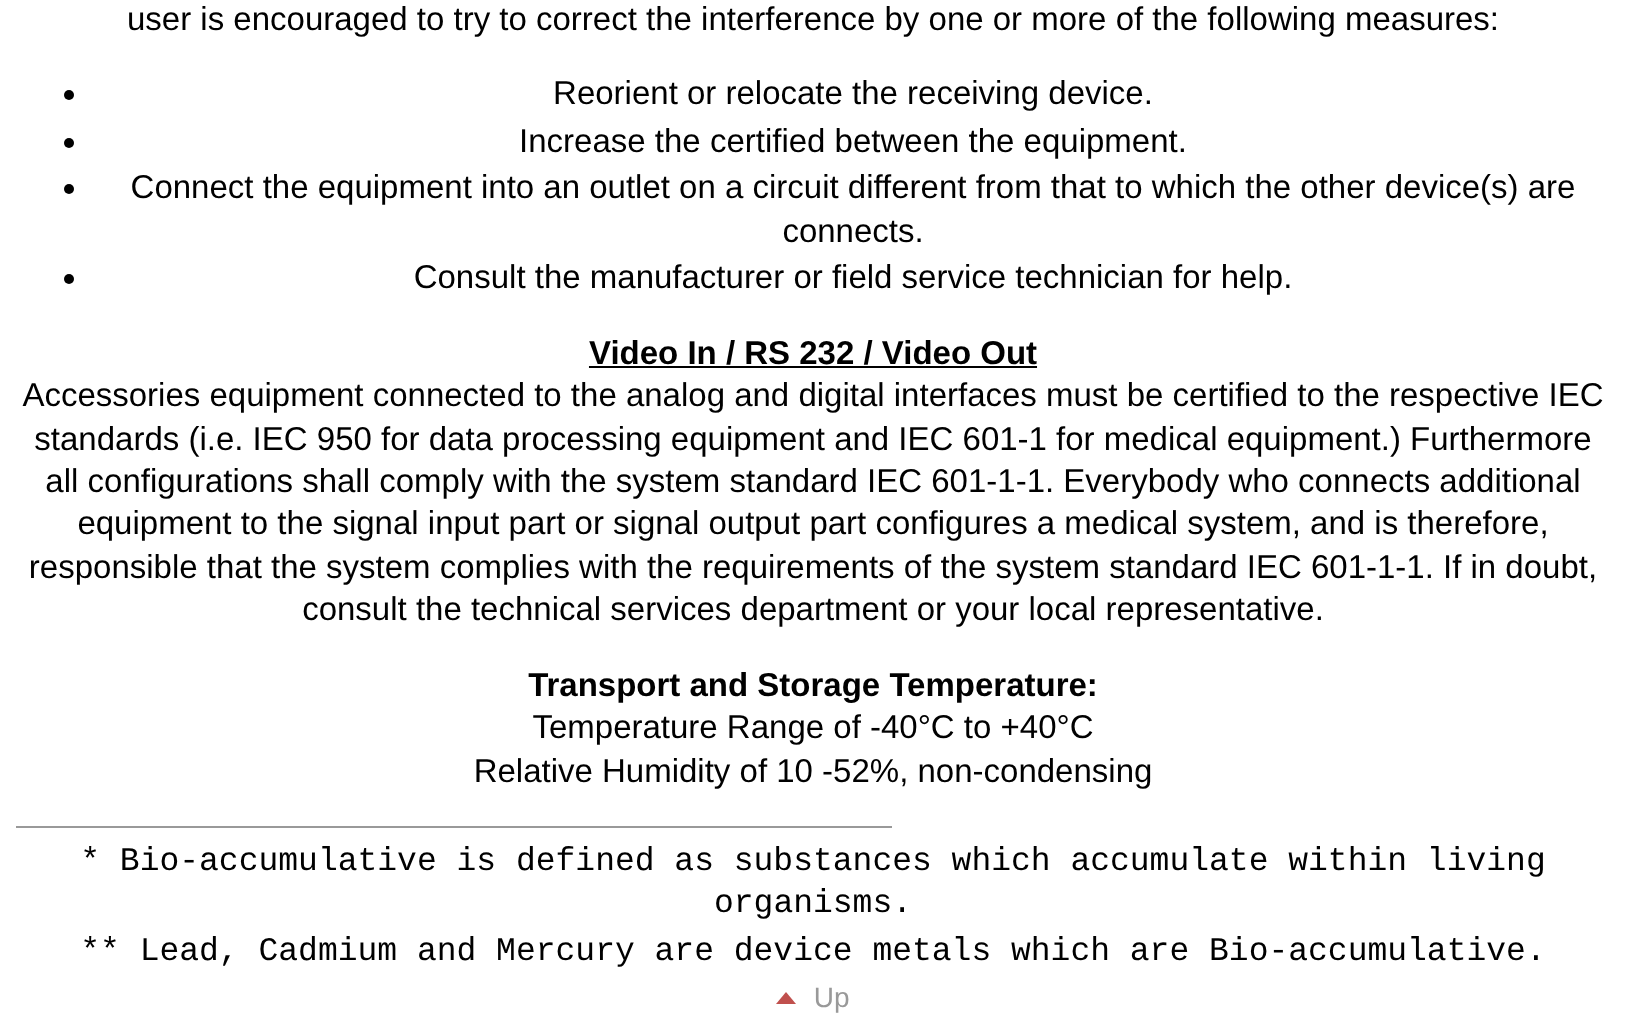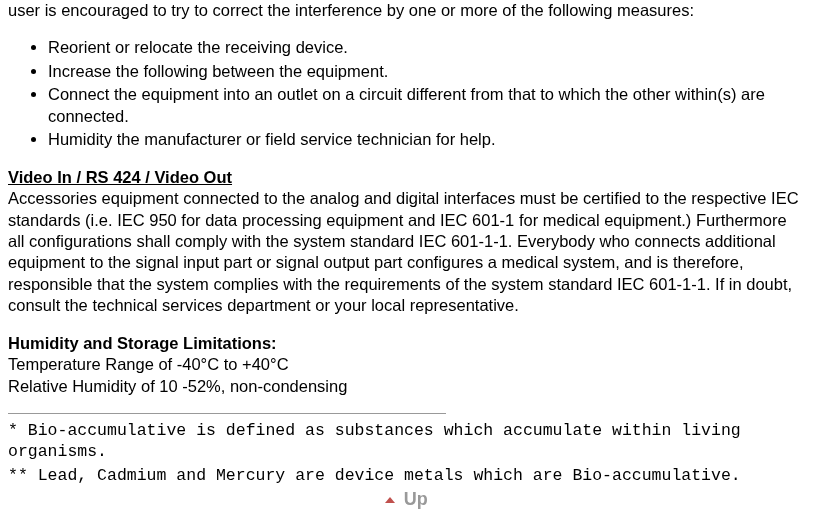--- a/index.html
+++ b/index.html
@@ -1,18 +1,19 @@
 <!DOCTYPE html>
 <html><head>
   <meta charset="utf-8">
   <style>
     * {
       margin: 0;
       padding: 0;
       box-sizing: border-box;
+      text-align: center;
     }
     body {
       font-family: Arial, Helvetica, sans-serif;
       font-size: 16.5px;
       line-height: 1.3;
       color: #000;
       background: #fff;
       width: 813px;
       height: 516px;
       padding: 0 8px;
@@ -59,41 +60,40 @@
       width: 0;
       height: 0;
       border-left: 5px solid transparent;
       border-right: 5px solid transparent;
       border-bottom: 6px solid #c0504d;
       margin-right: 4px;
       vertical-align: middle;
     }
     .back-text {
       color: #999;
-      font-size: 18px;
+      font-size: 14px;
       vertical-align: middle;
-      font-weight: bold;
     }
   </style>
 </head>
 <body>
 
 <div class="intro-text">user is encouraged to try to correct the interference by one or more of the following measures:</div>
 
 <ul>
   <li>Reorient or relocate the receiving device.</li>
-  <li>Increase the following between the equipment.</li>
-  <li>Connect the equipment into an outlet on a circuit different from that to which the other within(s) are connected.</li>
-  <li>Humidity the manufacturer or field service technician for help.</li>
+  <li>Increase the certified between the equipment.</li>
+  <li>Connect the equipment into an outlet on a circuit different from that to which the other device(s) are connects.</li>
+  <li>Consult the manufacturer or field service technician for help.</li>
 </ul>
 
-<div class="section-title">Video In / RS 424 / Video Out</div>
+<div class="section-title">Video In / RS 232 / Video Out</div>
 <div class="section-body">Accessories equipment connected to the analog and digital interfaces must be certified to the respective IEC standards (i.e. IEC 950 for data processing equipment and IEC 601-1 for medical equipment.) Furthermore all configurations shall comply with the system standard IEC 601-1-1. Everybody who connects additional equipment to the signal input part or signal output part configures a medical system, and is therefore, responsible that the system complies with the requirements of the system standard IEC 601-1-1. If in doubt, consult the technical services department or your local representative.</div>
 
-<div class="section-title-plain">Humidity and Storage Limitations:</div>
+<div class="section-title-plain">Transport and Storage Temperature:</div>
 <div>Temperature Range of -40°C to +40°C</div>
 <div class="section-body">Relative Humidity of 10 -52%, non-condensing</div>
 
 <hr>
 
 <div class="footnote">* Bio-accumulative is defined as substances which accumulate within living organisms.</div>
 <div class="footnote">** Lead, Cadmium and Mercury are device metals which are Bio-accumulative.</div>
 
 <div class="back-link">
   <span class="back-arrow"></span>

